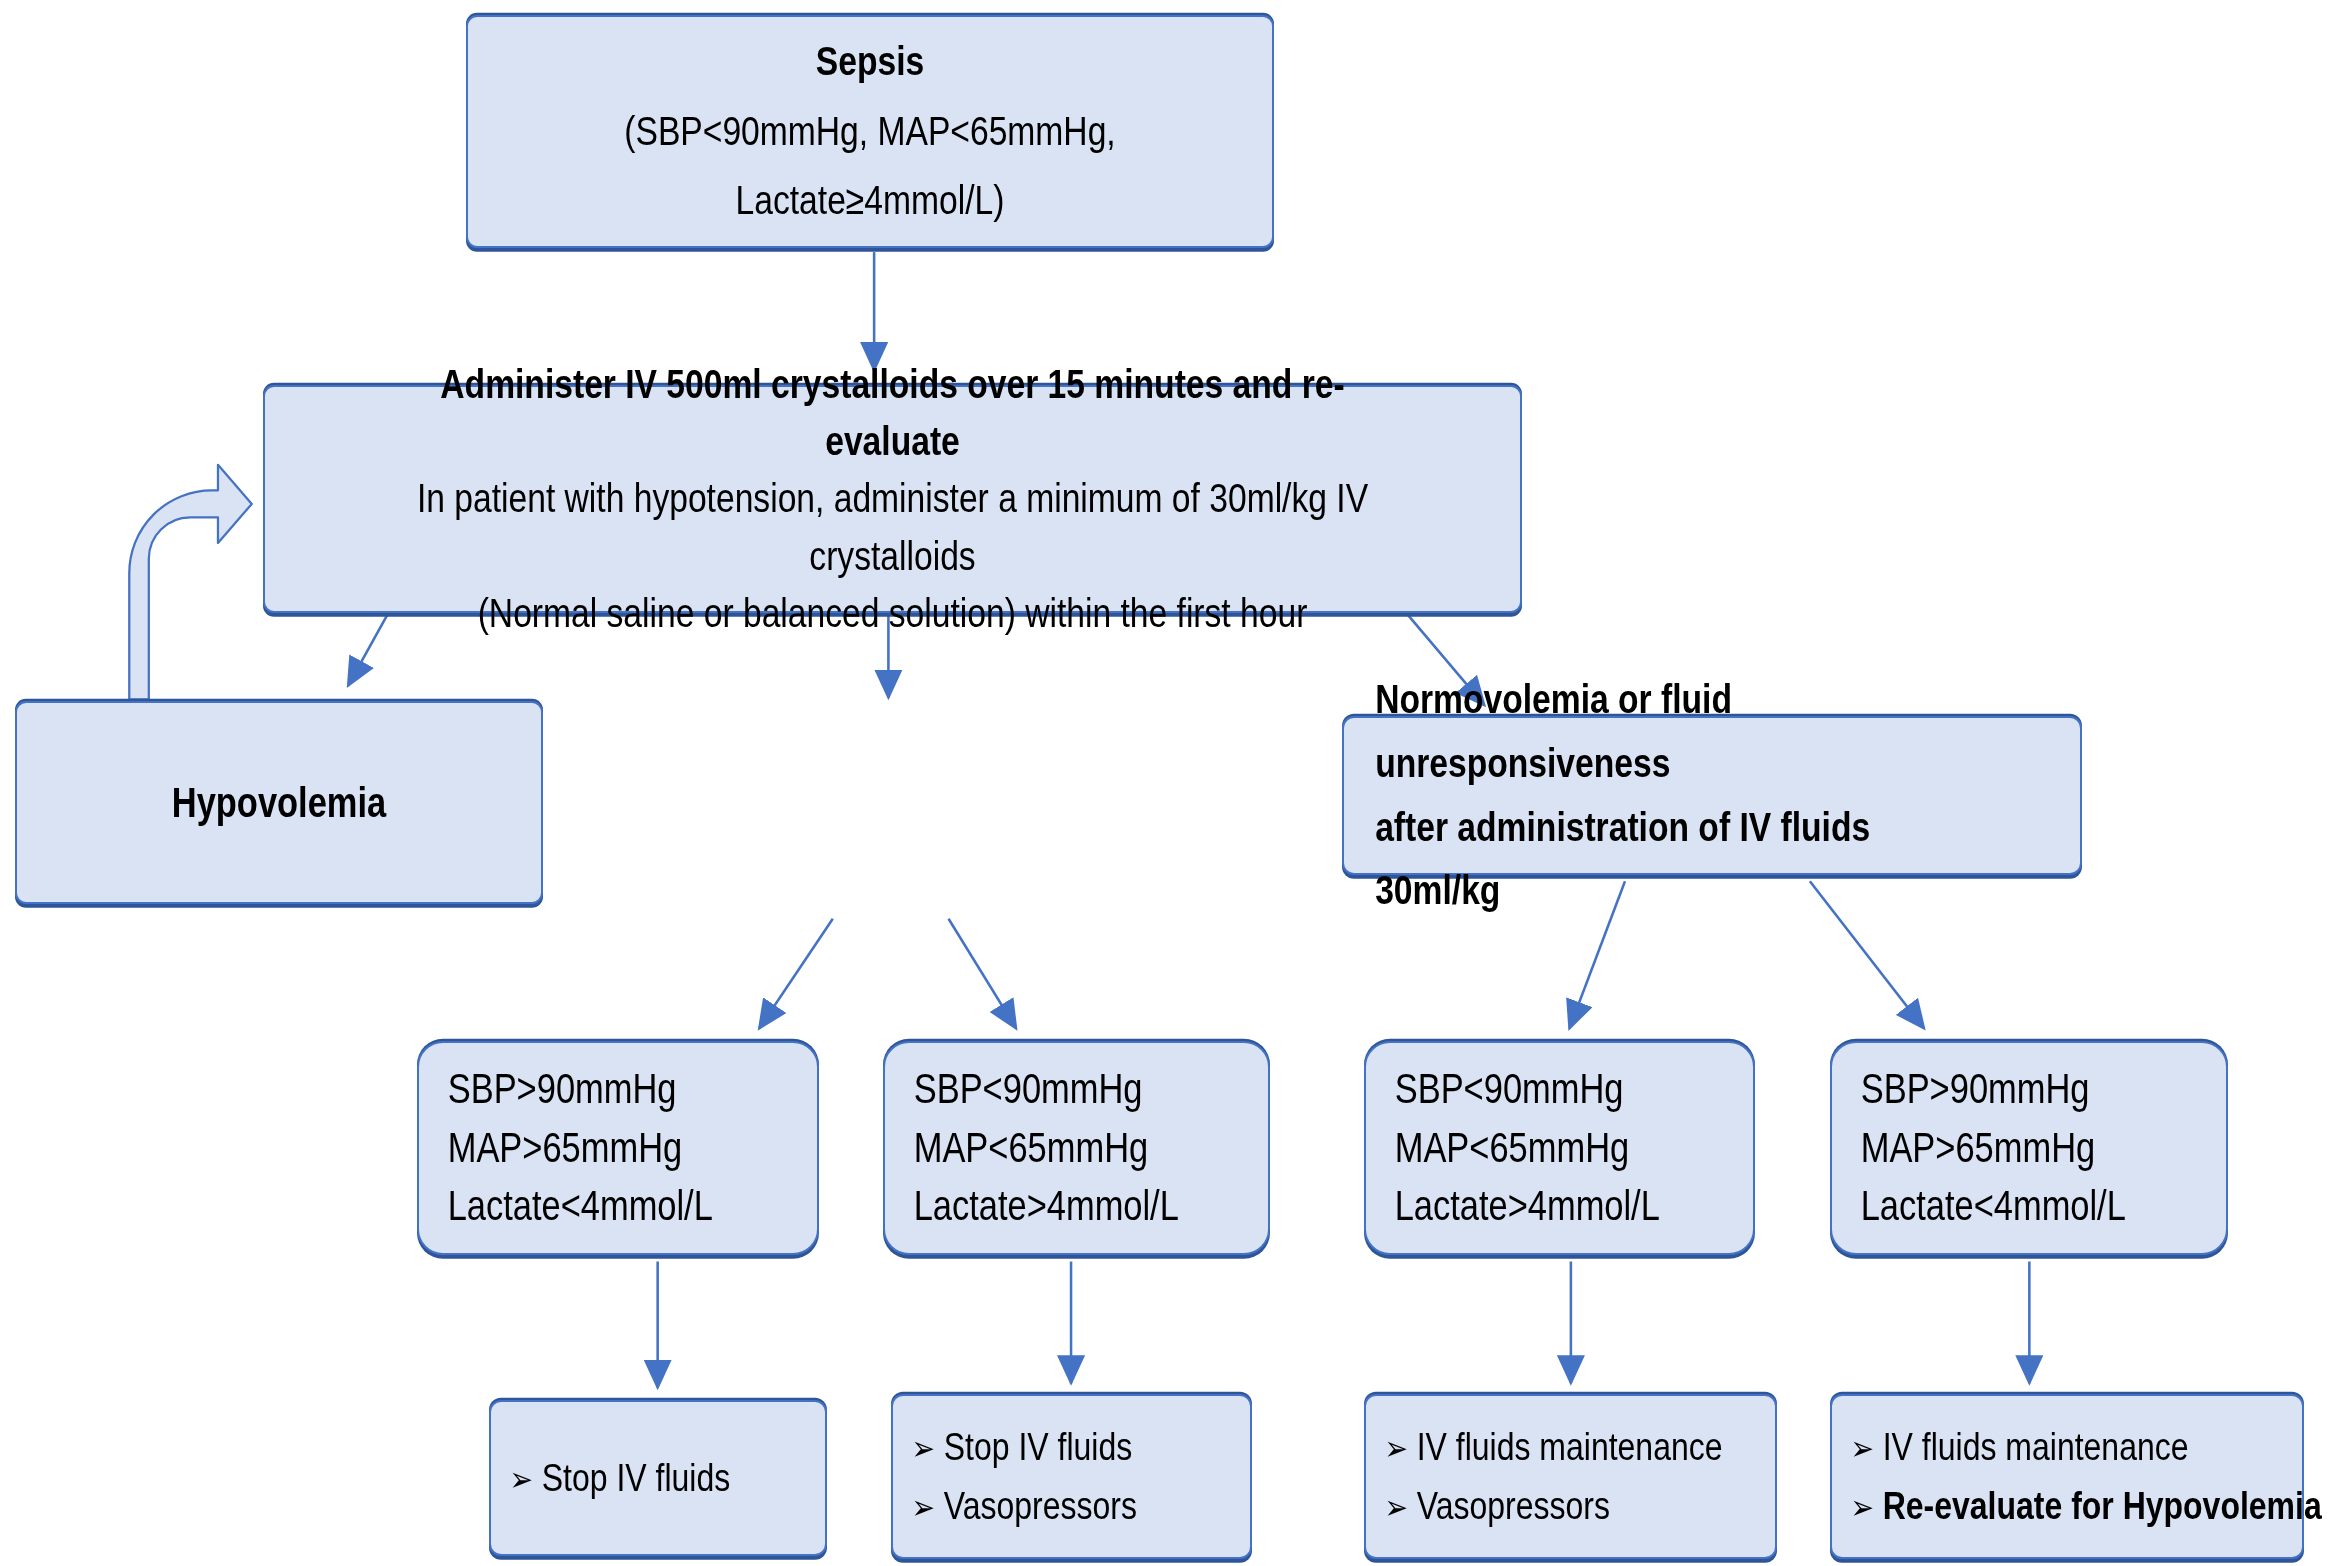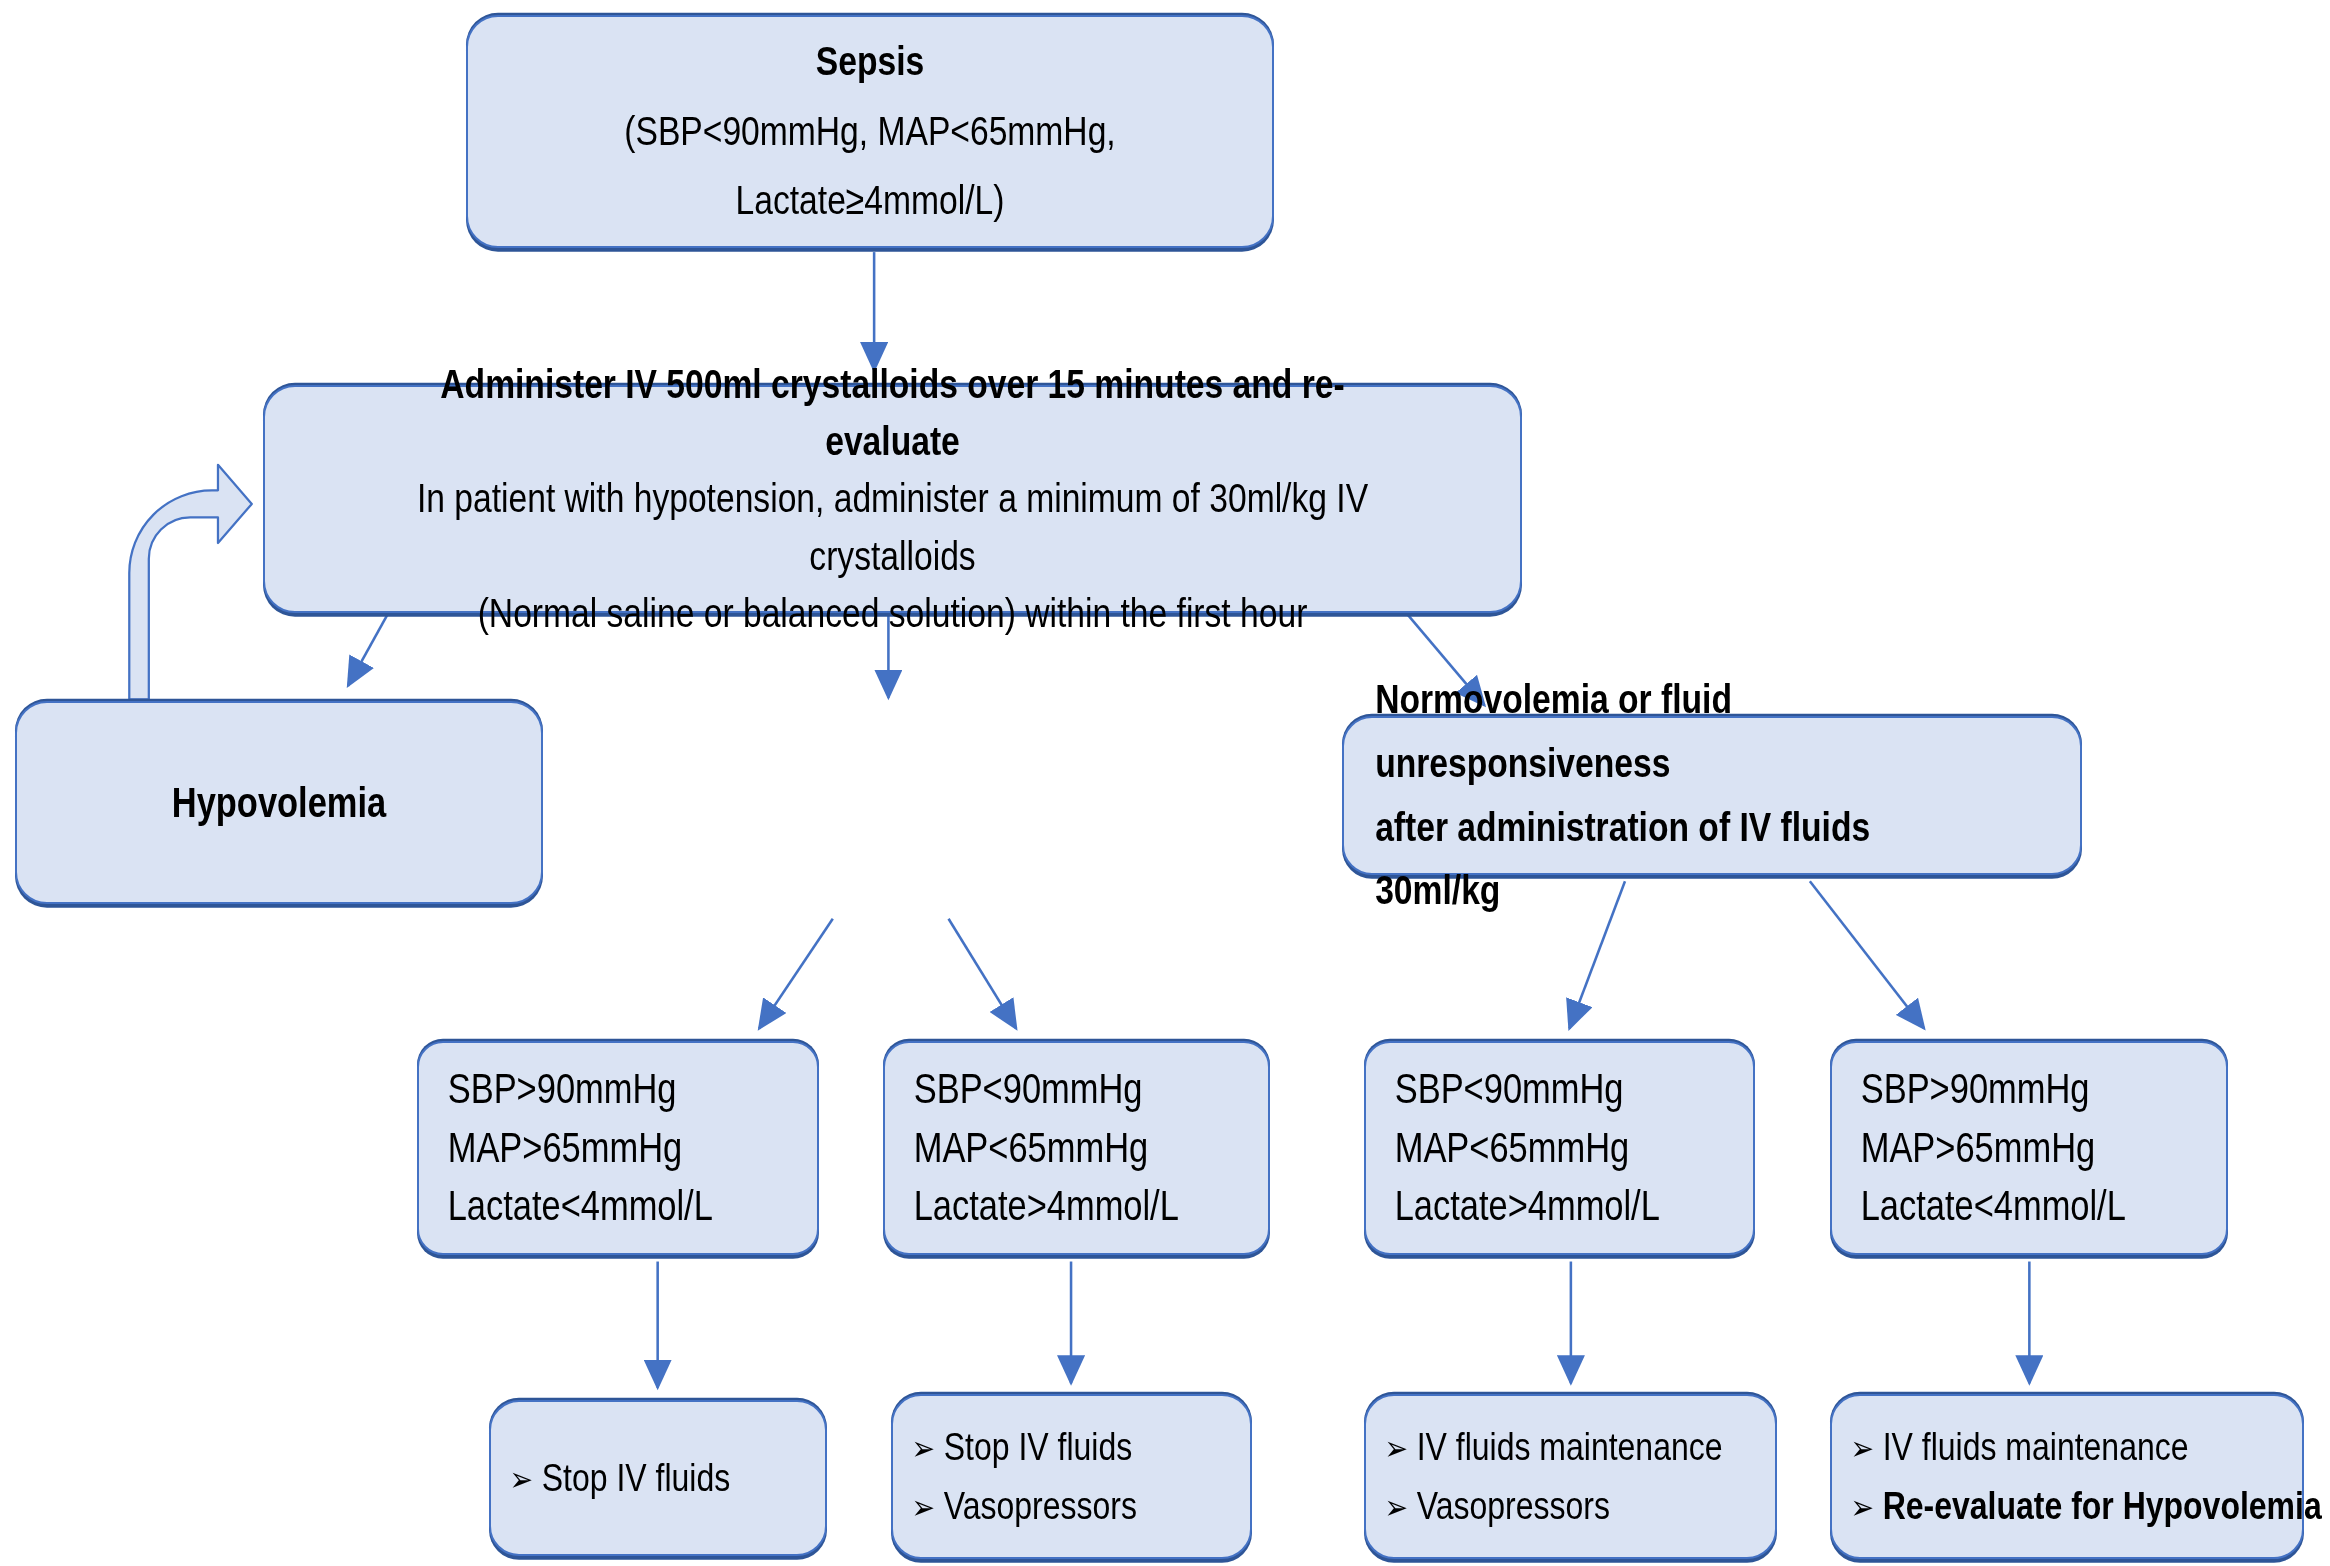--- a/index.html
+++ b/index.html
@@ -8,26 +8,26 @@
   }
   html,body{margin:0;padding:0;background:var(--bg);}
   .canvas{
     position:relative; width:2330px; height:1567px; background:var(--bg);
     font-family:"Liberation Sans","DejaVu Sans",sans-serif; color:var(--text);
     overflow:hidden;
   }
   .arrows{position:absolute;left:0;top:0;width:2330px;height:1567px;}
   .box{
     position:absolute; background:var(--fill);
-    border:2.3px solid var(--border); border-radius:32px;
+    border:2.3px solid var(--border); border-radius:11px;
     box-shadow:0 3.8px 0 var(--edge), 0 -2.3px 0 var(--edge);
     display:flex; flex-direction:column; justify-content:center;
     box-sizing:border-box;
   }
-  .r50{border-radius:26px;} .r45{border-radius:30px;}
+  .r50{border-radius:26px;} .r45{border-radius:12px;}
   .tx{transform:scaleX(0.82); transform-origin:center center; text-align:center; width:100%;}
   .tx-l{transform:scaleX(0.82); transform-origin:left center; text-align:left;}
   .bold{font-weight:bold;}
   .sepsis-tx{font-size:41px; line-height:1.7;}
   .adm-tx{font-size:41px; line-height:1.40;}
   .branch-tx{font-size:42px;}
   .normo-tx{font-size:41px; line-height:1.55; padding-left:38px;}
   .crit-tx{font-size:42px; line-height:1.40; padding-left:35px;}
   .act-tx{font-size:39px; line-height:1.50; padding-left:22.6px;}
   .li{white-space:nowrap;}

